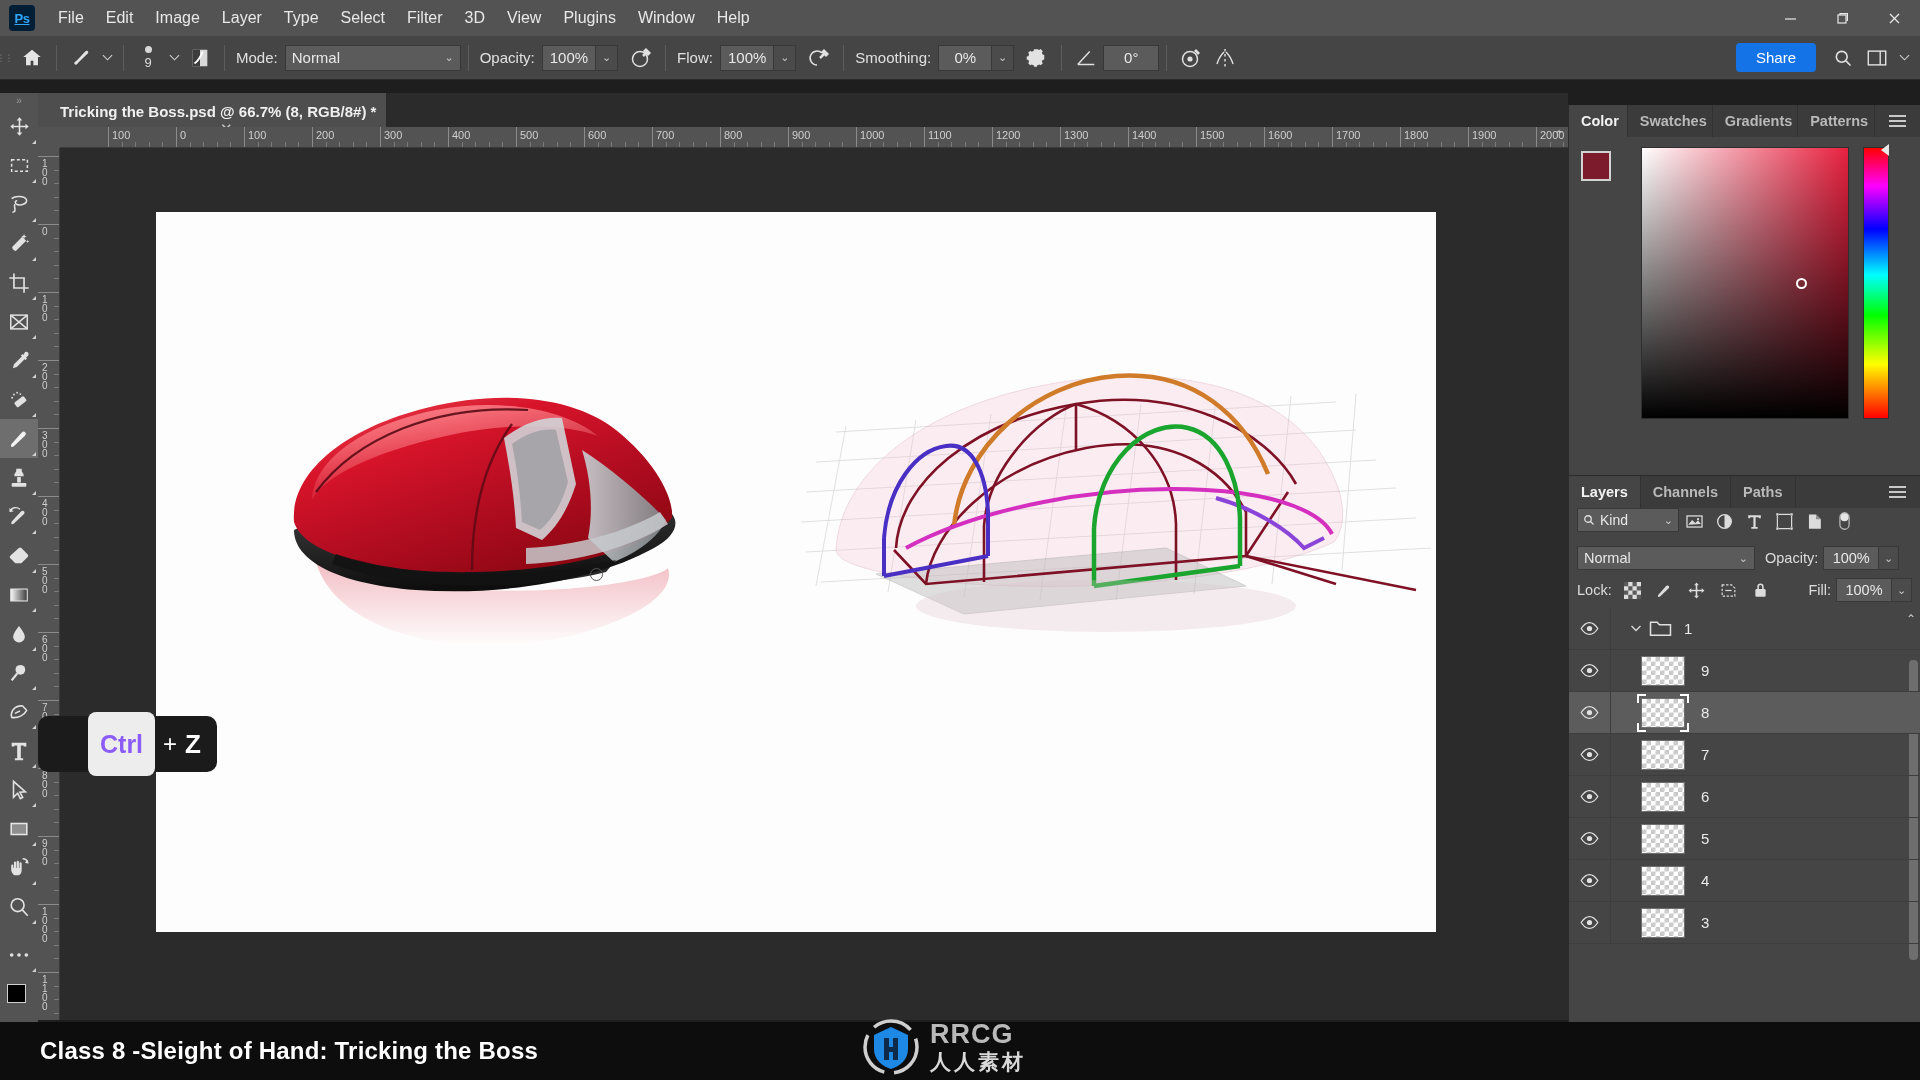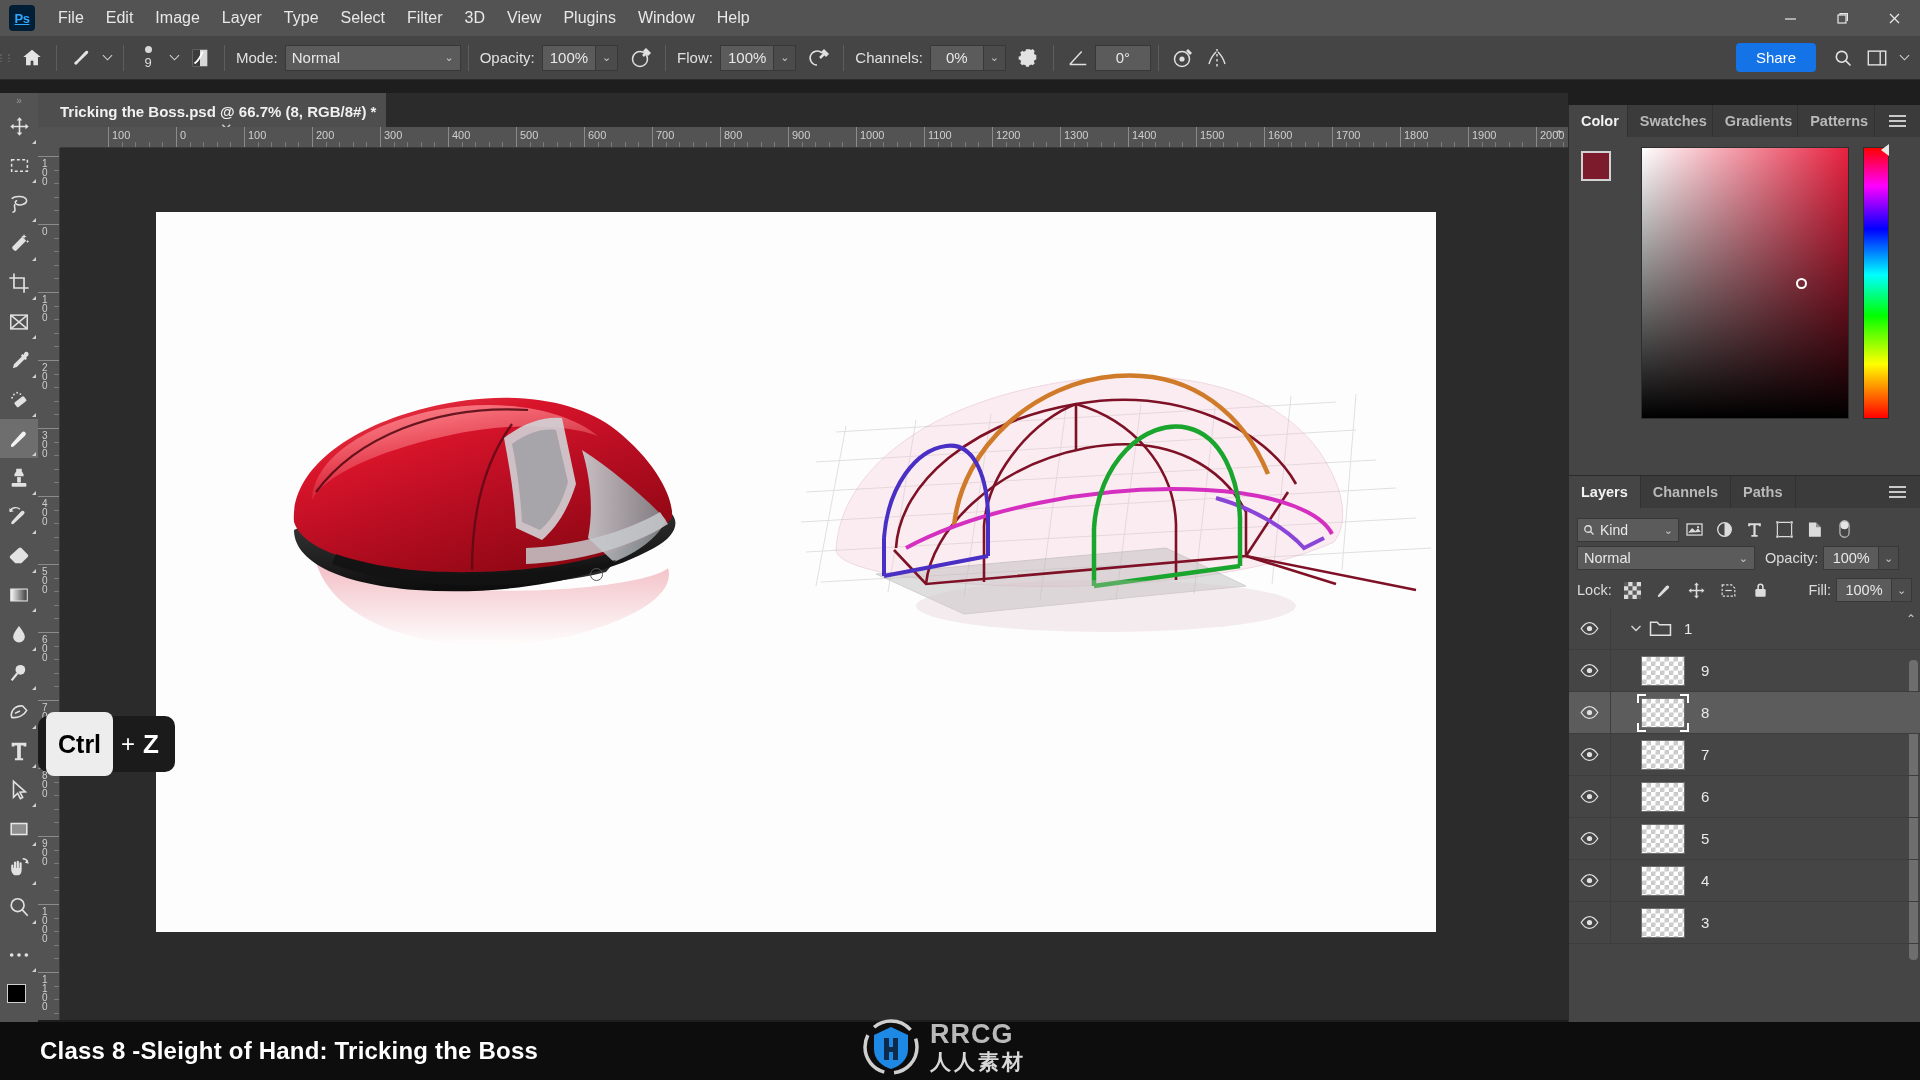--- a/index.html
+++ b/index.html
@@ -215,21 +215,21 @@
   }
   .hue-marker {
     position:absolute; right:-1px; top:-4px; width:0; height:0;
     border-top:6px solid transparent; border-bottom:6px solid transparent;
     border-right:8px solid #e8e8e8;
   }
 
   
   .layers-panel { position:absolute; left:0; right:0; top:370px; bottom:0;
     background:#454545; border-top:1px solid #2b2b2b; }
-  .lp-filter { display:flex; align-items:flex-end; height:34px; padding:0 8px; gap:0; }
+  .lp-filter { display:flex; align-items:flex-start; height:34px; padding:0 8px; gap:0; }
   .kind-select {
     height:24px; background:#5b5b5b; border:1px solid #383838; width:102px;
     display:flex; align-items:center; padding:0 5px; font-size:14px; color:#e8e8e8;
   }
   .kind-select .cv { margin-left:auto; font-size:11px; color:#c9c9c9; }
   .filter-ico { width:30px; height:26px; display:flex; align-items:center;
     justify-content:center; color:#dcdcdc; }
   .lp-blend { display:flex; align-items:center; height:32px; padding:0 8px; }
   .blend-select {
     height:24px; background:#5b5b5b; border:1px solid #383838; width:178px;
@@ -287,22 +287,22 @@
   .foot-ico { width:28px; height:28px; display:flex; align-items:center;
     justify-content:center; color:#d8d8d8; }
 
   
   .keyoverlay {
     position:absolute; left:38px; top:716px; height:56px;
     background:#1b1b1b; border-radius:10px; display:flex; align-items:center;
     padding:0 16px 0 8px; z-index:50;
   }
   .key-cap {
-    background:#ededed; color:#000000; font-weight:bold; font-size:25px;
-    border-radius:8px; padding:18px 12px; line-height:1.15;
+    background:#ededed; color:#8b5cf6; font-weight:bold; font-size:25px;
+    border-radius:8px; padding:18px 12px; line-height:1.15;margin-left:42px;
   }
   .key-plus { color:#fff; font-size:24px; margin:0 8px; font-weight:500; }
   .key-letter { color:#fff; font-size:26px; font-weight:bold; }
 
   
   .caption-bar {
     position:absolute; left:0; bottom:0; width:1920px; height:58px;
     background:#0d0d0d; display:flex; align-items:center; z-index:60;
   }
   .caption-text {
@@ -430,21 +430,21 @@
     <div class="ob-stepper">⌄</div>
     <div class="ob-ico" style="margin-left:6px;">
       <svg width="24" height="24" viewBox="0 0 24 24" fill="none" stroke="#e0e0e0" stroke-width="1.5">
         <path d="M10 19 a7 7 0 1 1 5-12"></path>
           <path d="M13 12 L19 6" stroke-width="2.5"></path>
           <path d="M17 4 l4 4 -2 2 -4-4z" fill="#e0e0e0"></path>
       </svg>
     </div>
     <div class="ob-sep"></div>
 
-    <div class="ob-label">Channels:</div>
+    <div class="ob-label">Smoothing:</div>
     <div class="ob-field">0%</div>
     <div class="ob-stepper">⌄</div>
     <div class="ob-ico" style="margin-left:6px;">
       <svg width="22" height="22" viewBox="0 0 24 24" fill="#e2e2e2">
           <path d="M12 8.5a3.5 3.5 0 1 0 0 7 3.5 3.5 0 0 0 0-7zm9-1.1l-2-.5a7.6 7.6 0 0 0-.8-2l1.1-1.8-2.4-2.4-1.8 1.1a7.6 7.6 0 0 0-2-.8L12.6.9h-3.4l-.5 2a7.6 7.6 0 0 0-2 .8L4.9 2.6 2.5 5l1.1 1.8a7.6 7.6 0 0 0-.8 2l-2 .5v3.4l2 .5c.2.7.5 1.4.8 2L2.5 17l2.4 2.4 1.8-1.1c.6.4 1.3.6 2 .8l.5 2h3.4l.5-2c.7-.2 1.4-.5 2-.8l1.8 1.1 2.4-2.4-1.1-1.8c.4-.6.6-1.3.8-2l2-.5z" transform="translate(0,1.6) scale(0.95)"></path>
         </svg>
     </div>
     <div class="ob-sep"></div>
 
     <div class="ob-ico">

